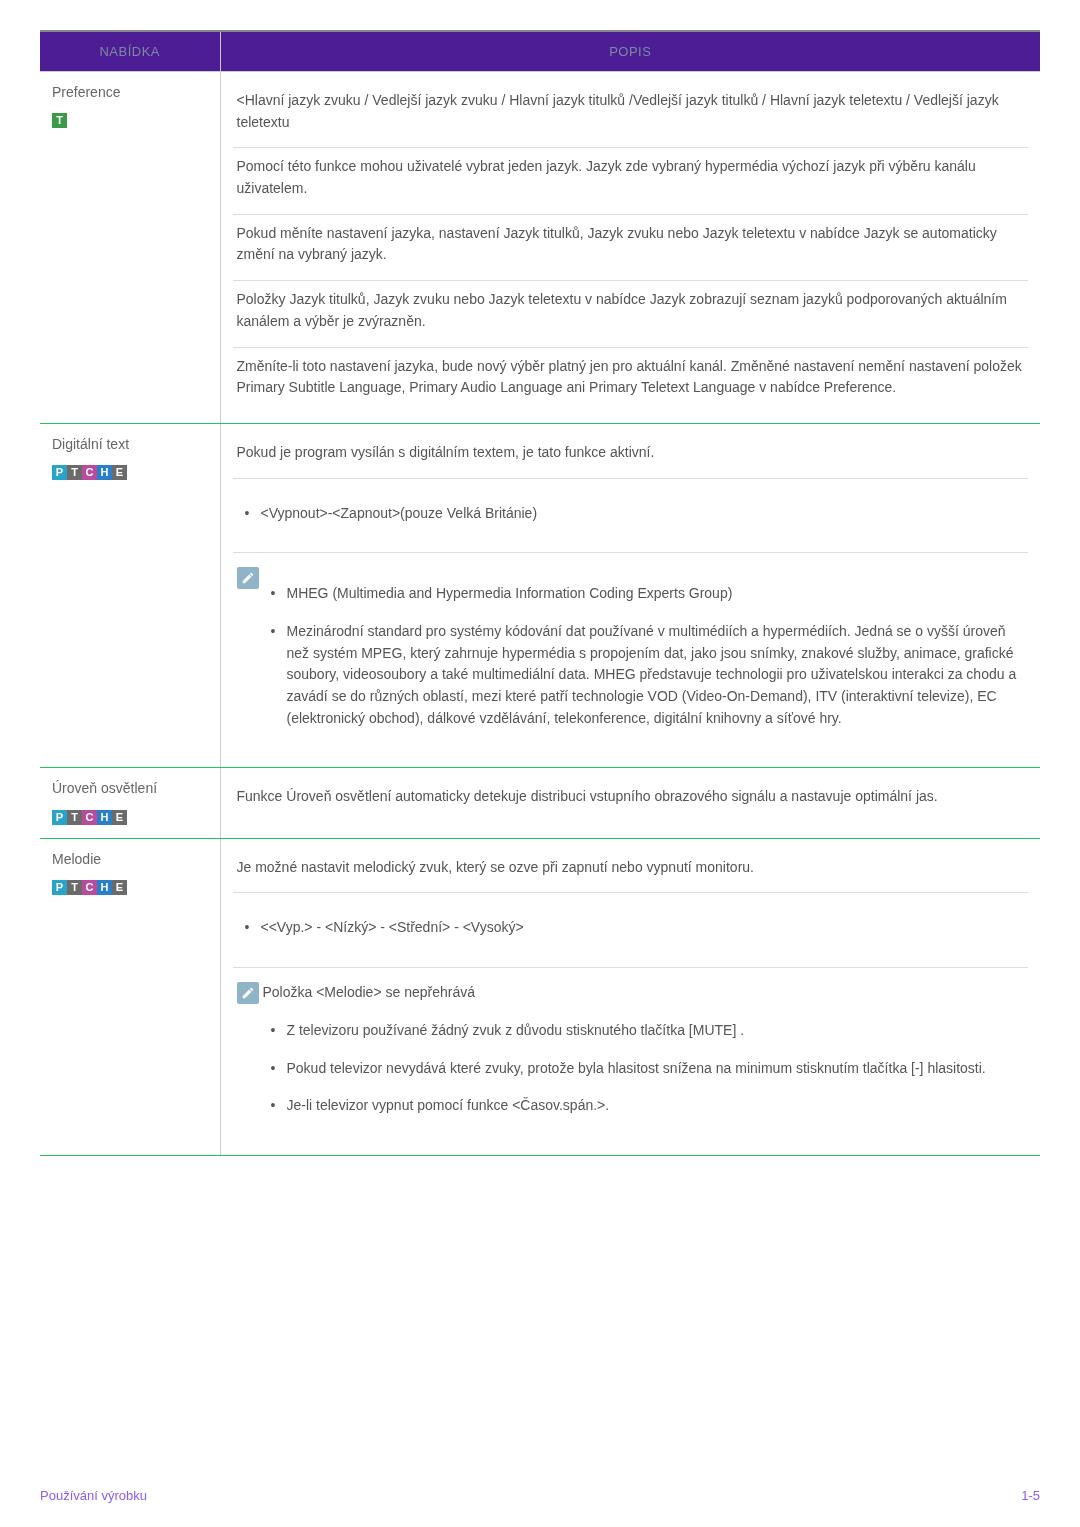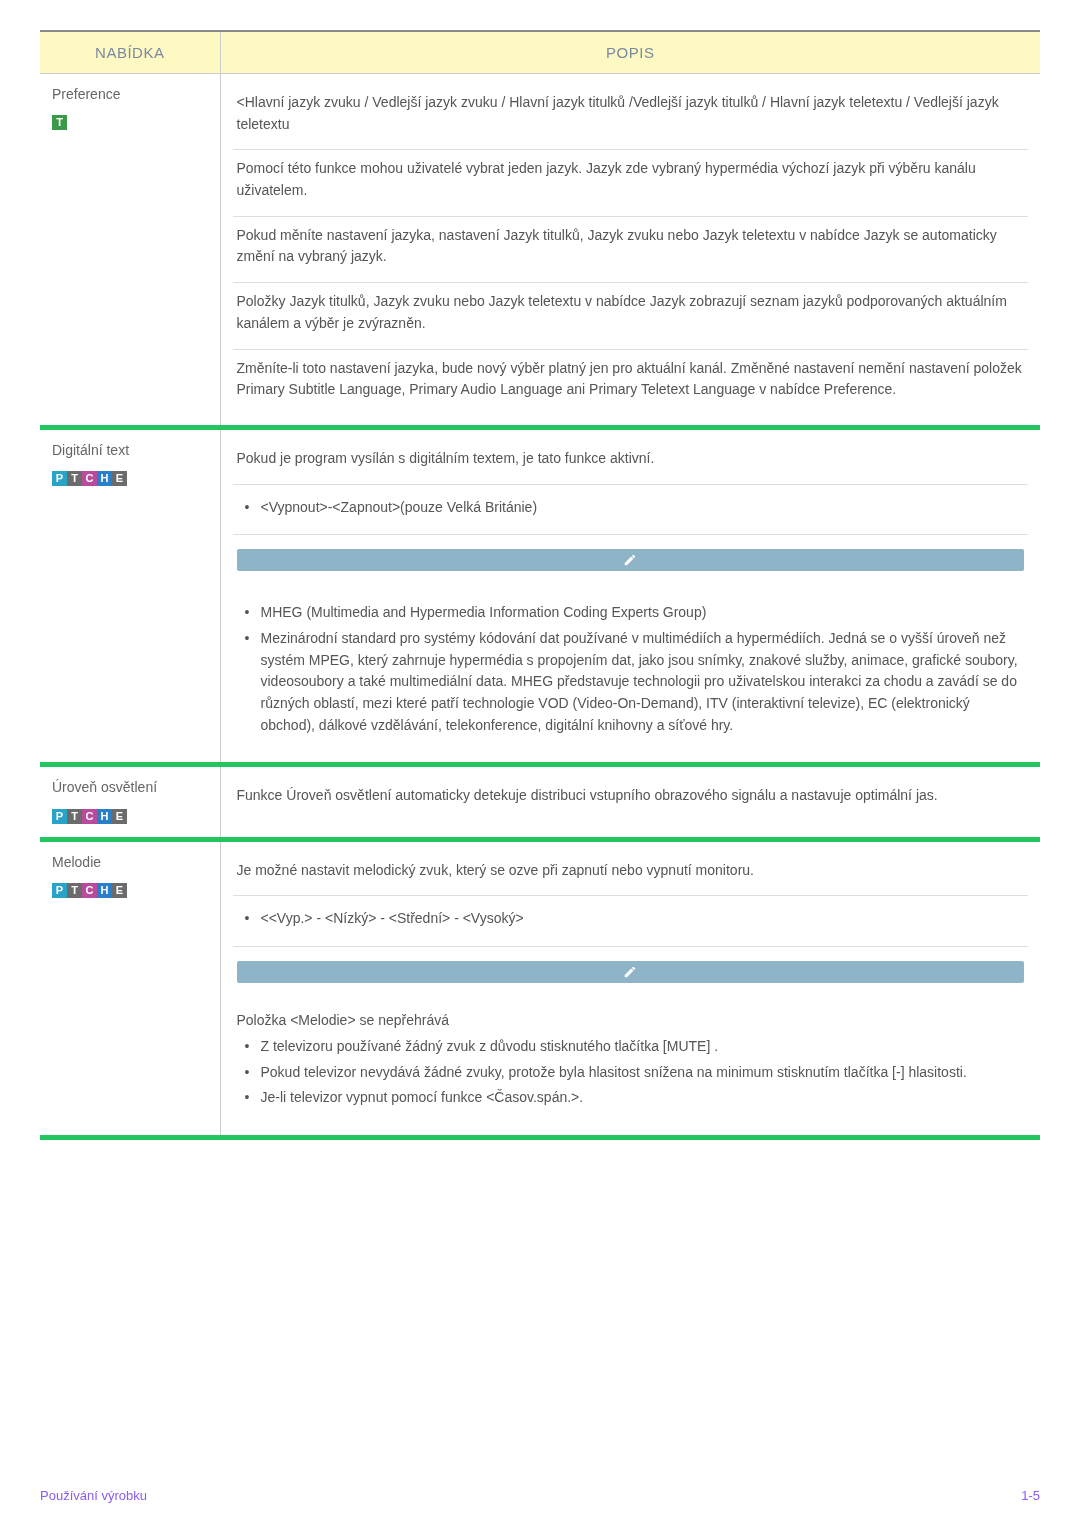--- a/index.html
+++ b/index.html
@@ -12,37 +12,37 @@
     height: 1527px;
     position: relative;
     padding: 30px 40px;
   }
   table {
     width: 100%;
     border-collapse: collapse;
     border-top: 2px solid #888;
   }
   th {
-    background: #fef9c3;
+    background: #4c1d95;
     color: #7a8aa0;
     font-weight: normal;
     padding: 12px 10px;
     text-align: center;
     border-bottom: 1px solid #ccc;
-    font-size: 15px;
+    font-size: 13px;
     letter-spacing: 0.5px;
   }
   th.col-left {
     width: 180px;
     border-right: 1px solid #ccc;
   }
   td {
     vertical-align: top;
     padding: 10px 12px;
-    border-bottom: 5px solid #22c55e;
+    border-bottom: 1px solid #22c55e;
     line-height: 1.55;
   }
   td.col-left {
     width: 180px;
     border-right: 1px solid #ccc;
     color: #666;
   }
   .badge-row { margin-top: 6px; }
   .badge {
     display: inline-block;
@@ -63,33 +63,32 @@
   .b-t-green { background: #3a9a48; }
   .inner-block {
     border-bottom: 1px solid #ddd;
     padding: 8px 4px 12px 4px;
   }
   .inner-block:last-child { border-bottom: none; }
   ul.bullets { list-style: none; padding-left: 6px; }
   ul.bullets > li {
     position: relative;
     padding-left: 18px;
-    margin: 4px 0;
+    margin: 16px 0;
   }
   ul.bullets > li::before {
     content: "•";
     position: absolute;
     left: 2px; top: 0;
     color: #555;
   }
   .note-box {
     display: flex;
-    gap: 27px;
+    gap: 4px;
     padding-top: 6px;
-    flex-direction: column;
   }
   .note-icon {
     flex: 0 0 22px;
     height: 22px;
     background: #8fb3c7;
     border-radius: 2px;
     display: flex;
     align-items: center;
     justify-content: center;
   }
@@ -202,21 +201,21 @@
             <div class="note-box">
               <div class="note-icon">
                 <svg viewBox="0 0 24 24">
                   <path fill="#fff" d="M3 17.25V21h3.75L17.81 9.94l-3.75-3.75L3 17.25zM20.71 7.04a1 1 0 0 0 0-1.41l-2.34-2.34a1 1 0 0 0-1.41 0l-1.83 1.83 3.75 3.75 1.83-1.83z"></path>
                 </svg>
               </div>
               <div class="note-body">
                 <div>Položka &lt;Melodie&gt; se nepřehrává</div>
                 <ul class="bullets sub-ul">
                   <li>Z televizoru používané žádný zvuk z důvodu stisknutého tlačítka [MUTE] .</li>
-                  <li>Pokud televizor nevydává žádné zvuky, protože byla hlasitost snížena na minimum stisknutím tlačítka [-] hlasitosti.</li>
+                  <li>Pokud televizor nevydává které zvuky, protože byla hlasitost snížena na minimum stisknutím tlačítka [-] hlasitosti.</li>
                   <li>Je-li televizor vypnut pomocí funkce &lt;Časov.spán.&gt;.</li>
                 </ul>
               </div>
             </div>
           </div>
         </td>
       </tr>
     </tbody>
 </table>
 

